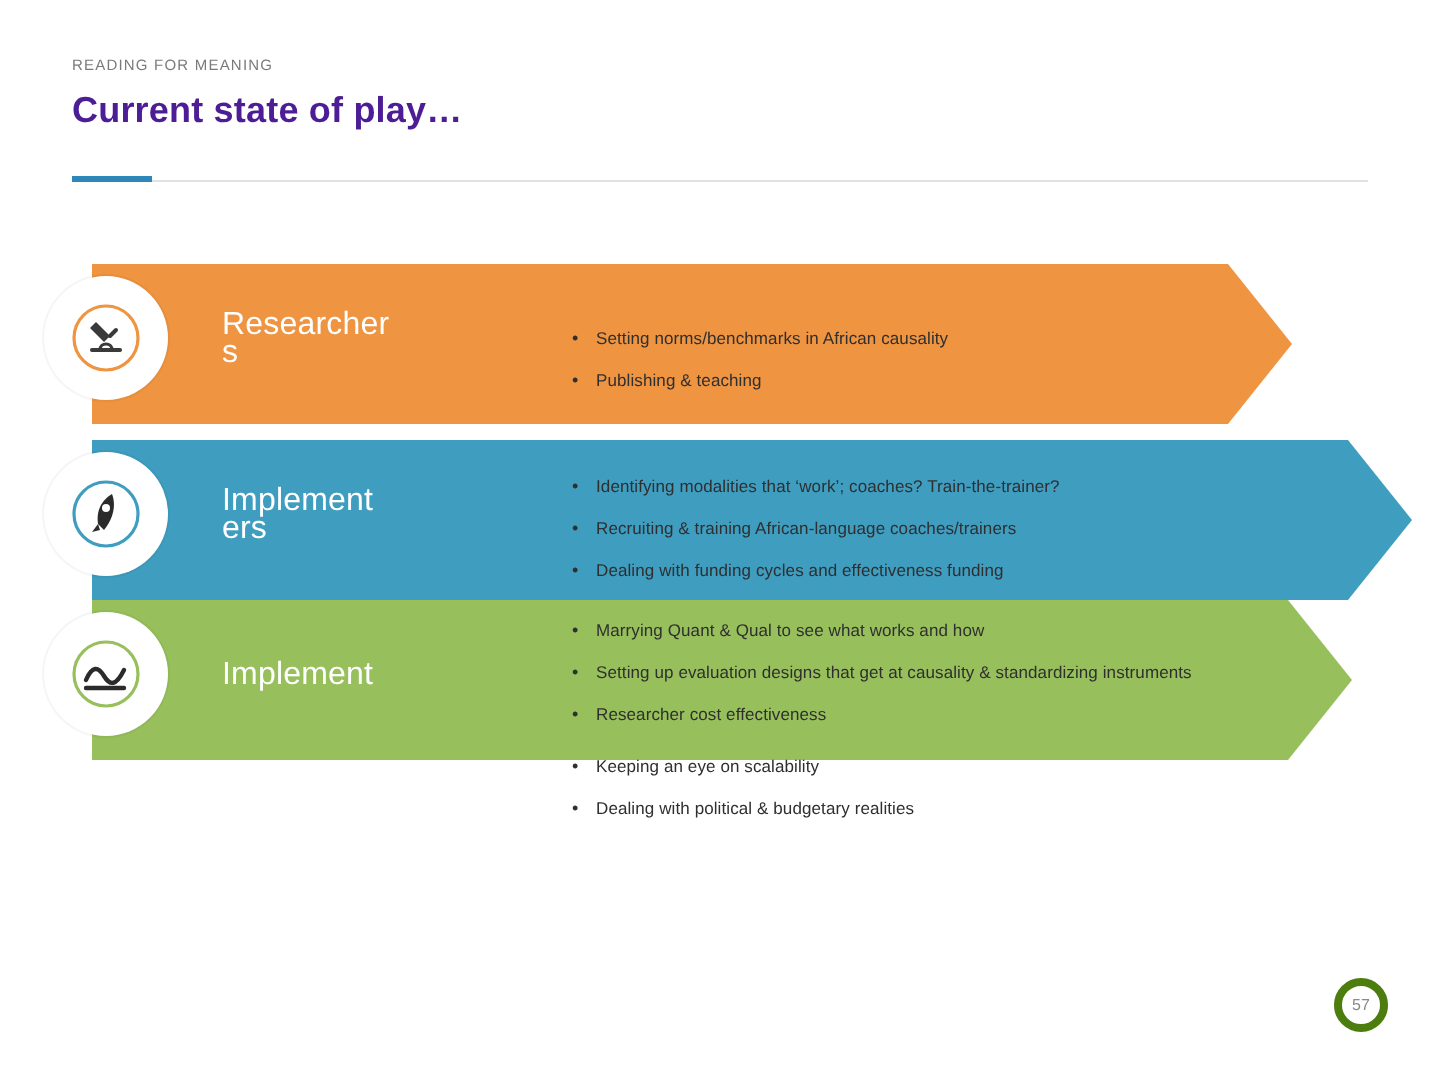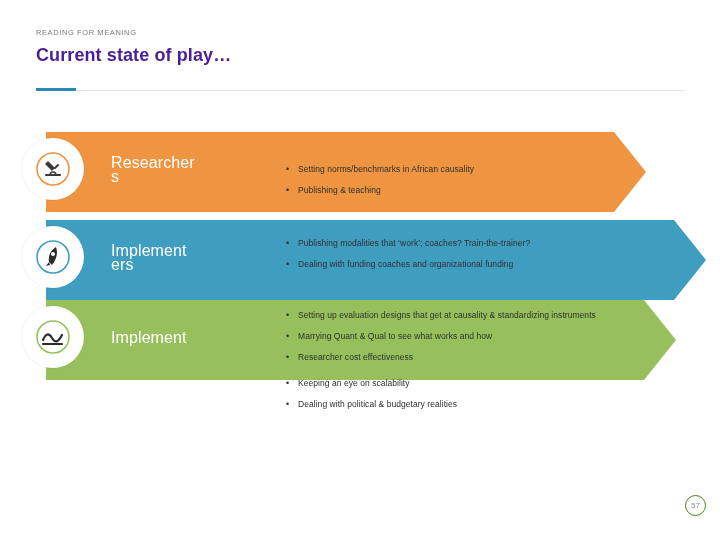--- a/index.html
+++ b/index.html
@@ -150,26 +150,26 @@
   .bullet .dot {
     display: inline-block;
     width: 12px;
     color: #2f2f2f;
     font-size: 9px;
   }
 
   
   .page-number {
     position: absolute;
-    right: 14px;
+    right: 26px;
     bottom: 24px;
     width: 19px;
     height: 19px;
     border-radius: 50%;
-    border: 1px solid #4d7c0f;
+    border: 4px solid #4d7c0f;
     color: #8a8a8a;
     font-size: 8px;
     display: flex;
     align-items: center;
     justify-content: center;
   }
 </style>
 </head>
 <body>
 
@@ -212,40 +212,41 @@
         <path d="M20 7 C22 12, 21 19, 16 25 L13 22 C12 15, 15 10, 20 7 Z" fill="#2b2b2b"></path>
         <path d="M13 22 L10 26 L14 25 Z" fill="#2b2b2b"></path>
         <circle cx="17" cy="14" r="2" fill="#ffffff"></circle>
       </svg>
     </div>
     <div class="row-label" style="white-space:pre-line;">Implement
 ers</div>
   </div>
 
   <div class="bullets bullets-1">
-    <div class="bullet"><span class="dot">•</span><span>Publishing modalities that ‘work’; coaches? Train-the-trainer?</span></div>
-    <div class="bullet"><span class="dot">•</span><span>Dealing with funding coaches and organizational funding</span></div>
+    <div class="bullet"><span class="dot">•</span><span>Identifying modalities that ‘work’; coaches? Train-the-trainer?</span></div>
+    <div class="bullet"><span class="dot">•</span><span>Recruiting &amp; training African-language coaches/trainers</span></div>
+    <div class="bullet"><span class="dot">•</span><span>Dealing with funding cycles and effectiveness funding</span></div>
   </div>
 
   <div class="row row-2">
     <div class="band band-2" style="background:#97c05c;"></div>
     <div class="label-block" style="background:#97c05c;"></div>
     <div class="icon-bubble">
       <svg width="34" height="34" viewBox="0 0 34 34">
         <circle cx="17" cy="17" r="16" fill="none" stroke="#97c05c" stroke-width="1.6"></circle>
         <path d="M7 20 C10 13, 13 13, 16 18 C19 23, 22 23, 26 15" fill="none" stroke="#2b2b2b" stroke-width="2.2" stroke-linecap="round"></path>
         <path d="M7 24 L26 24" stroke="#2b2b2b" stroke-width="2.2" stroke-linecap="round"></path>
       </svg>
     </div>
     <div class="row-label" style="white-space:pre-line;">Implement</div>
   </div>
 
   <div class="bullets bullets-2">
+    <div class="bullet"><span class="dot">•</span><span>Marrying Quant &amp; Qual to see what works and how</span></div>
     <div class="bullet"><span class="dot">•</span><span>Setting up evaluation designs that get at causality &amp; standardizing instruments</span></div>
-    <div class="bullet"><span class="dot">•</span><span>Marrying Quant &amp; Qual to see what works and how</span></div>
     <div class="bullet"><span class="dot">•</span><span>Researcher cost effectiveness</span></div>
   </div>
 
 
   <div class="bullets bullets-3">
     <div class="bullet"><span class="dot">•</span><span>Keeping an eye on scalability</span></div>
     <div class="bullet"><span class="dot">•</span><span>Dealing with political &amp; budgetary realities</span></div>
   </div>
 
 </div>

